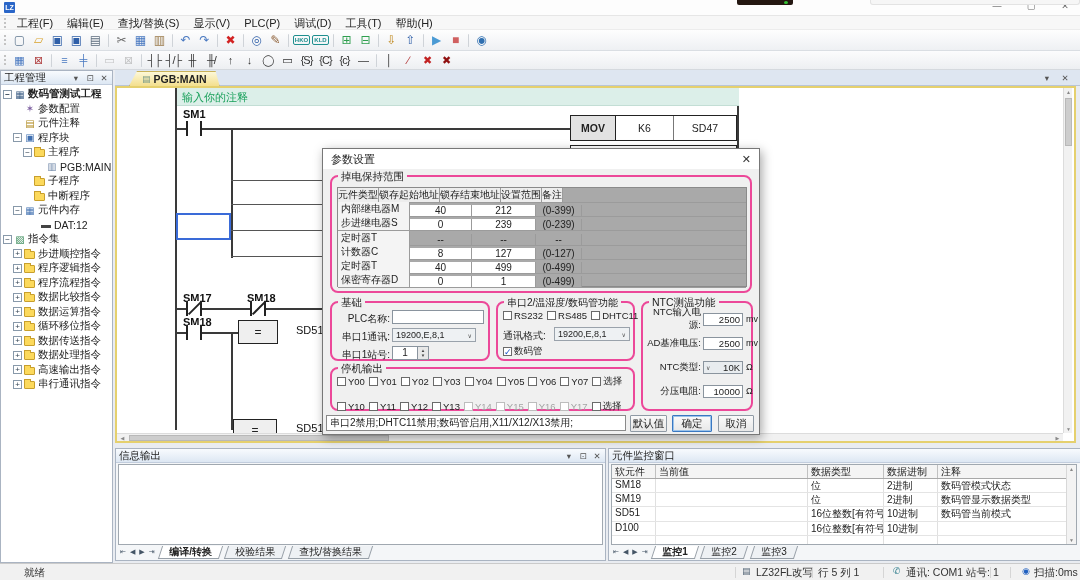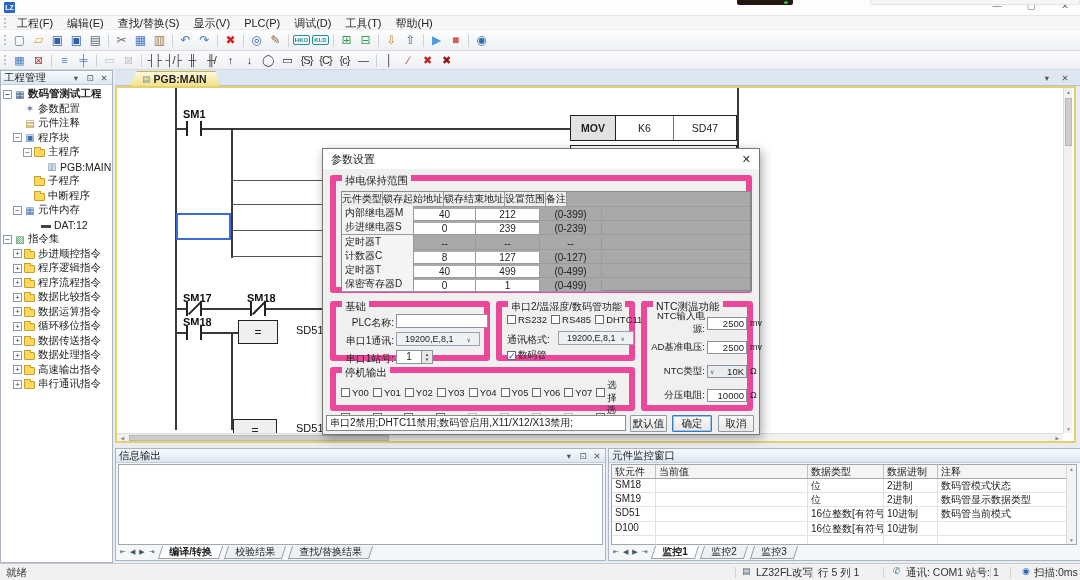--- a/index.html
+++ b/index.html
@@ -79,37 +79,37 @@
   .vsb { position:absolute; left:946px; top:0; width:9px; height:345px; background:#f1f1f1; border-left:1px solid #dcdcdc; }
   .hsb { position:absolute; left:0; top:345px; width:946px; height:8px; background:#f1f1f1; border-top:1px solid #dcdcdc; }
   .sbarrow { position:absolute; font-size:5px; color:#888; width:9px; text-align:center; }
   .sbthumbv { position:absolute; left:1px; width:7px; background:#cdcdcd; border:1px solid #b8b8b8; }
   .sbthumbh { position:absolute; top:1px; height:6px; background:#cdcdcd; border:1px solid #b8b8b8; }
 
   
   .dialog { left:322px; top:148px; width:438px; height:287px; background:#f0f0f0; border:1px solid #777; box-shadow:2px 3px 10px rgba(0,0,0,.35); z-index:40; }
   .dtitle { height:20px; background:#fff; display:flex; align-items:center; padding:0 8px; font-size:11px; }
   .dclose { margin-left:auto; font-size:11px; color:#333; }
-  .group { position:absolute; border:6px solid #ec4899; border-radius:3px; }
+  .group { position:absolute; border:2px solid #ec4899; border-radius:8px; }
   .legend { position:absolute; top:-7px; left:6px; background:#f0f0f0; padding:0 3px; font-size:10.5px; }
   .ptable { position:absolute; left:5px; top:10px; width:410px; height:100px; background:#a9a9a9; border:1px solid #8a8a8a; }
   .prow { display:flex; height:14.2px;align-items:flex-end; }
   .prow.ph { height:15px; }
   .pc { border-right:1px solid #9b9b9b; border-bottom:1px solid #9b9b9b; font-size:10px; display:flex; align-items:center; justify-content:center; overflow:hidden; }
   .ph .pc { background:#ededed; }
   .pc.c0 { width:72px; justify-content:flex-start; padding-left:3px; background:#f4f4f4; }
   .pc.c1 { width:62px; background:#fff; }
   .pc.c2 { width:64px; background:#fff; }
-  .pc.c3 { width:62px; background:#a9a9a9; }
+  .pc.c3 { width:46px; background:#a9a9a9; }
   .pc.c4 { width:56px; background:#a9a9a9; }
   .pc.cf { flex:1; background:#a9a9a9; border-right:none; }
   .trow .pc.c1,.trow .pc.c2 { background:#a9a9a9; }
   .flabel { position:absolute; font-size:10px; color:#222; }
   .input { position:absolute; background:#fff; border:1px solid #8a949e; height:14px; font-size:10px; display:flex; align-items:center; padding:0 3px; }
-  .combo { position:absolute; display:flex; align-items:center; background:#eef1f3; border:1px solid #9aa2ab; height:14px; font-size:9px; padding:0 8px; }
+  .combo { position:absolute; display:flex; align-items:center; background:#eef1f3; border:1px solid #9aa2ab; height:14px; font-size:9px; padding:0 3px; }
   .combo .arr { margin-left:auto; font-size:6px; color:#555; }
   .spin { position:absolute; display:flex; height:14px; }
   .spinval { width:26px; border:1px solid #8a949e; background:#fff; text-align:center; font-size:10px; line-height:12px; }
   .spinbtns { width:11px; border:1px solid #8a949e; border-left:none; background:#e8e8e8; display:flex; flex-direction:column; align-items:center; justify-content:center; font-size:4.5px; color:#444; line-height:5px; }
   .cbrow { position:absolute; display:flex; align-items:center; }
   .cb { display:inline-flex; align-items:center; margin-right:4px; font-size:9.5px; }
   .cbbox { width:9px; height:9px; border:1px solid #6a6a6a; background:#fff; margin-right:2px; font-size:9px; line-height:8px; color:#1b56c8; text-align:center; flex:none; }
   .cb.disabled { color:#a4a4a4; }
   .cb.disabled .cbbox { border-color:#bdbdbd; }
   .ntcrow { position:absolute; left:0; width:100%; height:16px; display:flex; align-items:center; }
@@ -457,20 +457,23 @@
       <span class="pbtn"><span>✕</span></span>
   </div>
 </div>
 
 <div class="abs canvas">
   <div class="cin">
 
     <div class="vline" style="left:58px;top:0;height:342px"></div>
     <div class="vline" style="left:620px;top:0;height:342px"></div>
 
+    <div class="commentrow">
+      <span class="commenttxt">输入你的注释</span>
+    </div>
 
     <span class="llabel" style="left:66px;top:20px">SM1</span>
     <div class="hline" style="left:58px;top:40px;width:395px"></div>
     <div class="contact" style="left:69px;top:33px"></div>
     <div class="movbox">
       <span class="movcell op">MOV</span>
       <span class="movcell a1">K6</span>
       <span class="movcell a2">SD47</span>
     </div>
     <div class="boxfrag"></div>
@@ -869,21 +872,21 @@
       <span class="stab">
         <span class="stabtxt">监控2</span>
       </span>
       <span class="stab">
         <span class="stabtxt">监控3</span>
       </span>
   </div>
 </div>
 
 <div class="abs statusbar">
-  <span class="sb" style="left:6px">就绪</span>
+  <span class="sb" style="left:24px">就绪</span>
   <span class="ssep" style="left:735px"></span>
   <span class="sb sicon" style="left:742px">▤</span>
   <span class="sb" style="left:756px">LZ32FL</span>
   <span class="ssep" style="left:786px"></span>
   <span class="sb" style="left:792px">改写</span>
   <span class="ssep" style="left:812px"></span>
   <span class="sb" style="left:818px">行 5 列 1</span>
   <span class="ssep" style="left:883px"></span>
   <span class="sb sicon" style="left:893px;color:#2a7a8a">✆</span>
   <span class="sb" style="left:906px">通讯: COM1 站号: 1</span>

